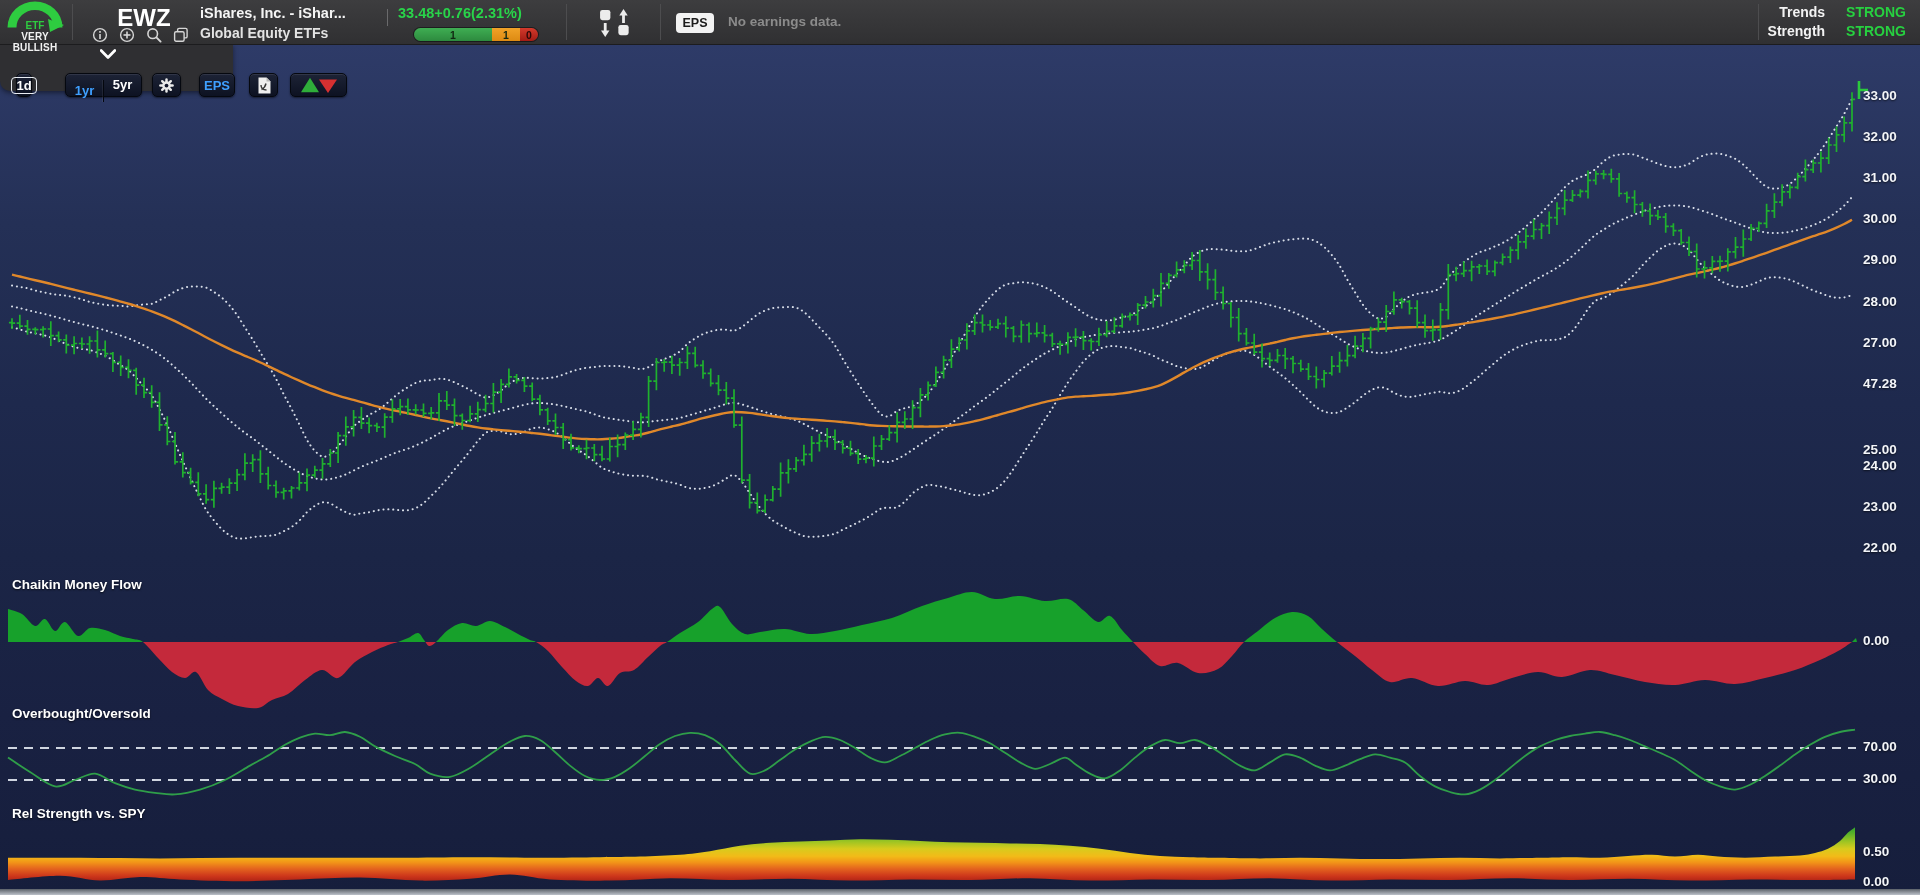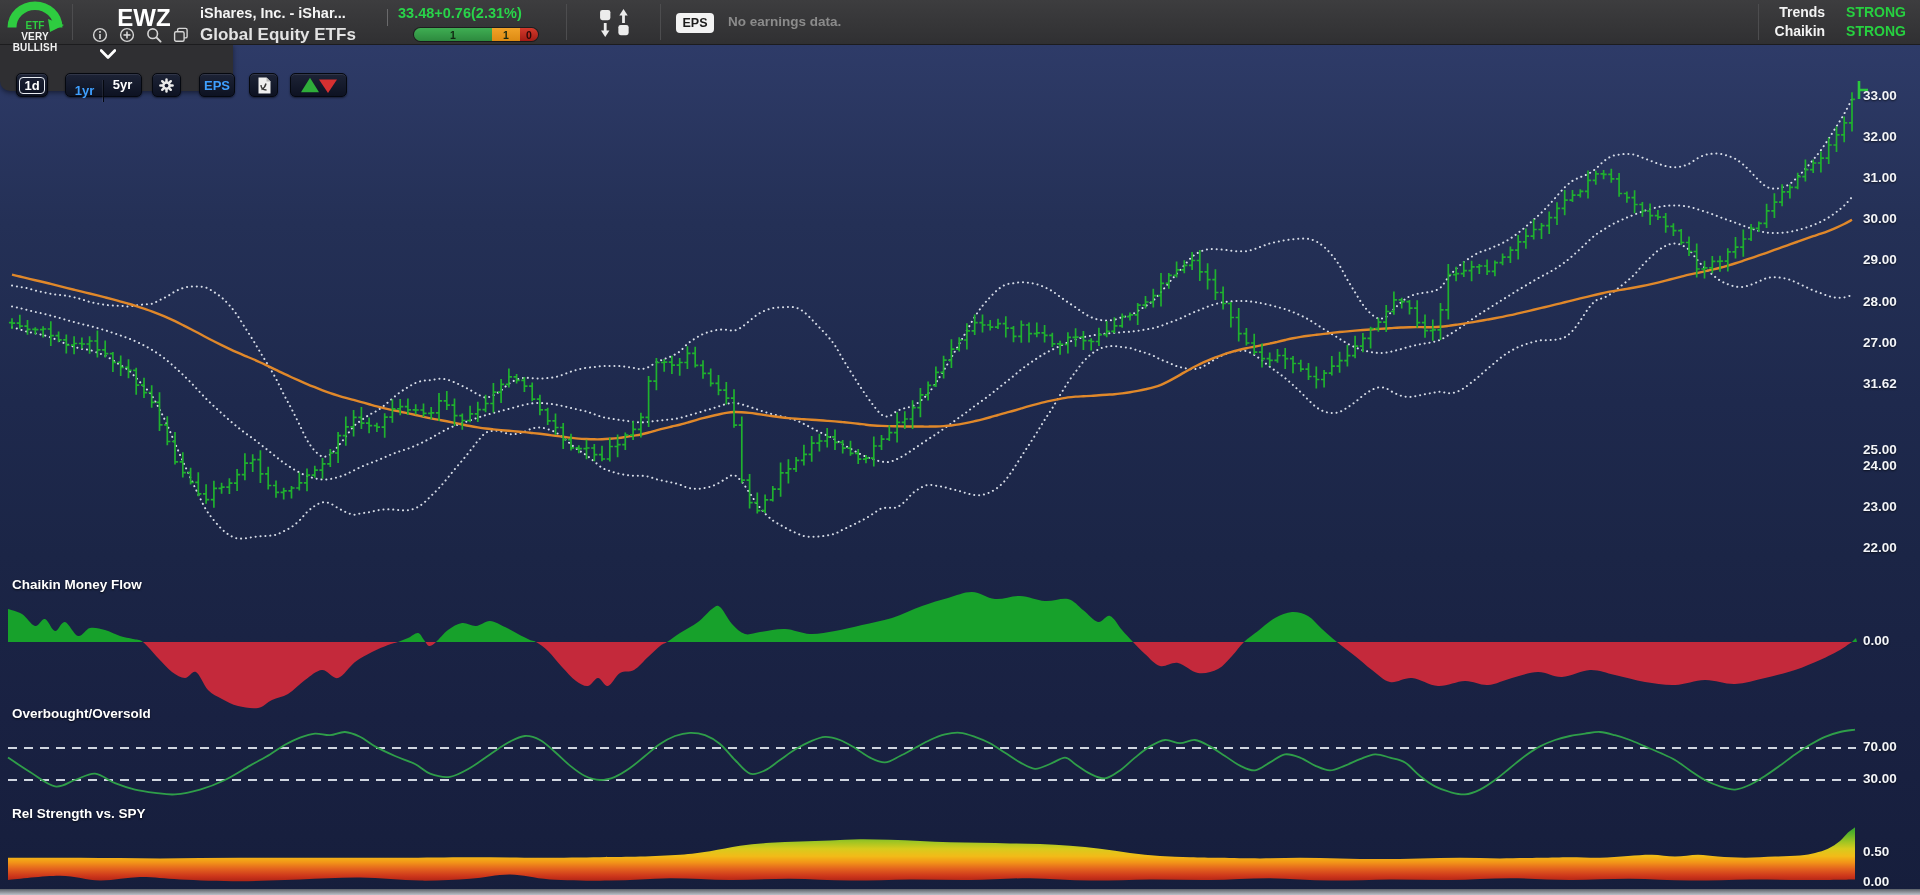--- a/index.html
+++ b/index.html
@@ -11,21 +11,21 @@
     background:linear-gradient(#3d3d3f,#303032);border-bottom:1px solid #1c1c1e;}
   .hdiv{position:absolute;top:4px;width:1px;height:36px;background:#4d4d4f;}
   #badge{position:absolute;left:0;top:0;width:70px;height:44px;}
   #very-bullish{position:absolute;left:0;top:31px;width:70px;text-align:center;
     font-size:10px;font-weight:700;color:#f2f2f2;letter-spacing:.2px;}
   #ticker{position:absolute;left:104px;top:4px;width:80px;text-align:center;
     font-size:24px;font-weight:700;color:#fff;}
   #mini-icons{position:absolute;left:92px;top:27px;display:flex;gap:11px;}
   .mico{width:16px;height:16px;cursor:pointer;}
   #company{position:absolute;left:200px;top:5px;font-size:14.5px;font-weight:700;color:#f5f5f5;}
-  #category{position:absolute;left:200px;top:25px;font-size:17px;font-weight:700;color:#e3e3e3;}
+  #category{position:absolute;left:200px;top:25px;font-size:14px;font-weight:700;color:#e3e3e3;}
   #pricebox{position:absolute;left:398px;top:5px;font-size:14.5px;font-weight:700;color:#29d44a;}
   #pricebox span{}
   #pgauge{position:absolute;left:414px;top:28px;width:124px;height:13px;border-radius:7px;
     overflow:hidden;display:flex;box-shadow:0 0 0 1px rgba(0,0,0,.45);cursor:pointer;}
   #pgauge div{display:flex;align-items:center;justify-content:center;
     font-size:10.5px;font-weight:700;color:#122712;height:100%;}
   .pg-b{flex:0 0 78px;background:linear-gradient(#3fae53,#2d8a3e);}
   .pg-n{flex:0 0 28px;background:linear-gradient(#f0a228,#dd8a12);}
   .pg-s{flex:0 0 18px;background:linear-gradient(#d33a2c,#a31c14);color:#2a0707!important;}
   #compare-btn{position:absolute;left:594px;top:8px;width:44px;height:30px;cursor:pointer;}
@@ -39,21 +39,21 @@
   .tr-val{color:#27d140;}
   
   #gauge-tab{position:absolute;left:0;top:44px;width:233px;height:47px;z-index:2;
     background:#2f2f32;border-radius:0 0 10px 10px;box-shadow:0 2px 5px rgba(0,0,0,.45);cursor:pointer;}
   #gauge-tab svg{position:absolute;left:100px;top:5px;}
   
   .tbtn{position:absolute;top:73px;height:24px;z-index:3;cursor:pointer;box-sizing:border-box;
     background:linear-gradient(#1d2336,#0d1222);border:1px solid #05080f;border-radius:5px;
     color:#fff;font-size:13px;font-weight:700;display:flex;align-items:center;justify-content:center;
     box-shadow:inset 0 1px 0 rgba(255,255,255,.09),0 1px 2px rgba(0,0,0,.5);}
-  #btn-1d{left:16px;width:32px;}
+  #btn-1d{left:16px;width:16px;}
   #btn-1d span{border:1.6px solid #e9edf3;border-radius:4px;padding:0px 4px;line-height:15px;}
   #btn-range{left:65px;width:77px;padding:0;}
   #btn-range .seg{flex:1;text-align:center;line-height:22px;cursor:pointer;}
   #btn-range .seg-1yr{color:#3fa0ff;border-right:1px solid #04070e;box-shadow:inset -1px 0 0 rgba(255,255,255,.07);margin-top:12px;}
   #btn-gear{left:152px;width:29px;}
   #btn-eps{left:199px;width:36px;color:#3fa0ff;}
   #btn-pdf{left:249px;width:29px;}
   #btn-tri{left:290px;width:57px;}
   
   .ytick{position:absolute;left:1863px;width:55px;font-size:13.5px;font-weight:700;color:#f3f5f9;z-index:4;
@@ -155,21 +155,21 @@
   <div class="plabel" style="top:806px">Rel Strength vs. SPY</div>
 
   <div id="axis-labels">
       <div class="ytick" style="top: 88px;">33.00</div>
       <div class="ytick" style="top: 129.1px;">32.00</div>
       <div class="ytick" style="top: 170.2px;">31.00</div>
       <div class="ytick" style="top: 211.3px;">30.00</div>
       <div class="ytick" style="top: 252.4px;">29.00</div>
       <div class="ytick" style="top: 293.5px;">28.00</div>
       <div class="ytick" style="top: 334.6px;">27.00</div>
-      <div class="ytick" style="top: 375.7px;">31.62</div>
+      <div class="ytick" style="top: 375.7px;">47.28</div>
       <div class="ytick" style="top: 415px; margin-top: 27px;">25.00</div>
       <div class="ytick" style="top: 457.9px;">24.00</div>
       <div class="ytick" style="top: 499px;">23.00</div>
       <div class="ytick" style="top: 540.1px;">22.00</div>
       <div class="ytick" style="top: 633px;">0.00</div>
       <div class="ytick" style="top: 739px;">70.00</div>
       <div class="ytick" style="top: 771px;">30.00</div>
       <div class="ytick" style="top: 844px;">0.50</div>
       <div class="ytick" style="top: 874px;">0.00</div>
     </div>
@@ -230,18 +230,18 @@
       <rect x="22.5" y="18" width="11" height="11" rx="2.5" fill="#ececec"></rect>
     </svg>
     <div class="hdiv" style="left:660px"></div>
 
     <div id="eps-badge">EPS</div>
     <div id="eps-msg">No earnings data.</div>
 
     <div class="hdiv" style="left:1758px"></div>
     <div id="trends-block">
       <div class="tr-row"><span class="tr-lab">Trends</span><span class="tr-val">STRONG</span></div>
-      <div class="tr-row"><span class="tr-lab">Chaikin</span><span class="tr-val">STRONG</span></div>
+      <div class="tr-row"><span class="tr-lab">Strength</span><span class="tr-val">STRONG</span></div>
     </div>
   </div>
 
   <div id="bottombar"></div>
 </div>
 
 </body></html>

